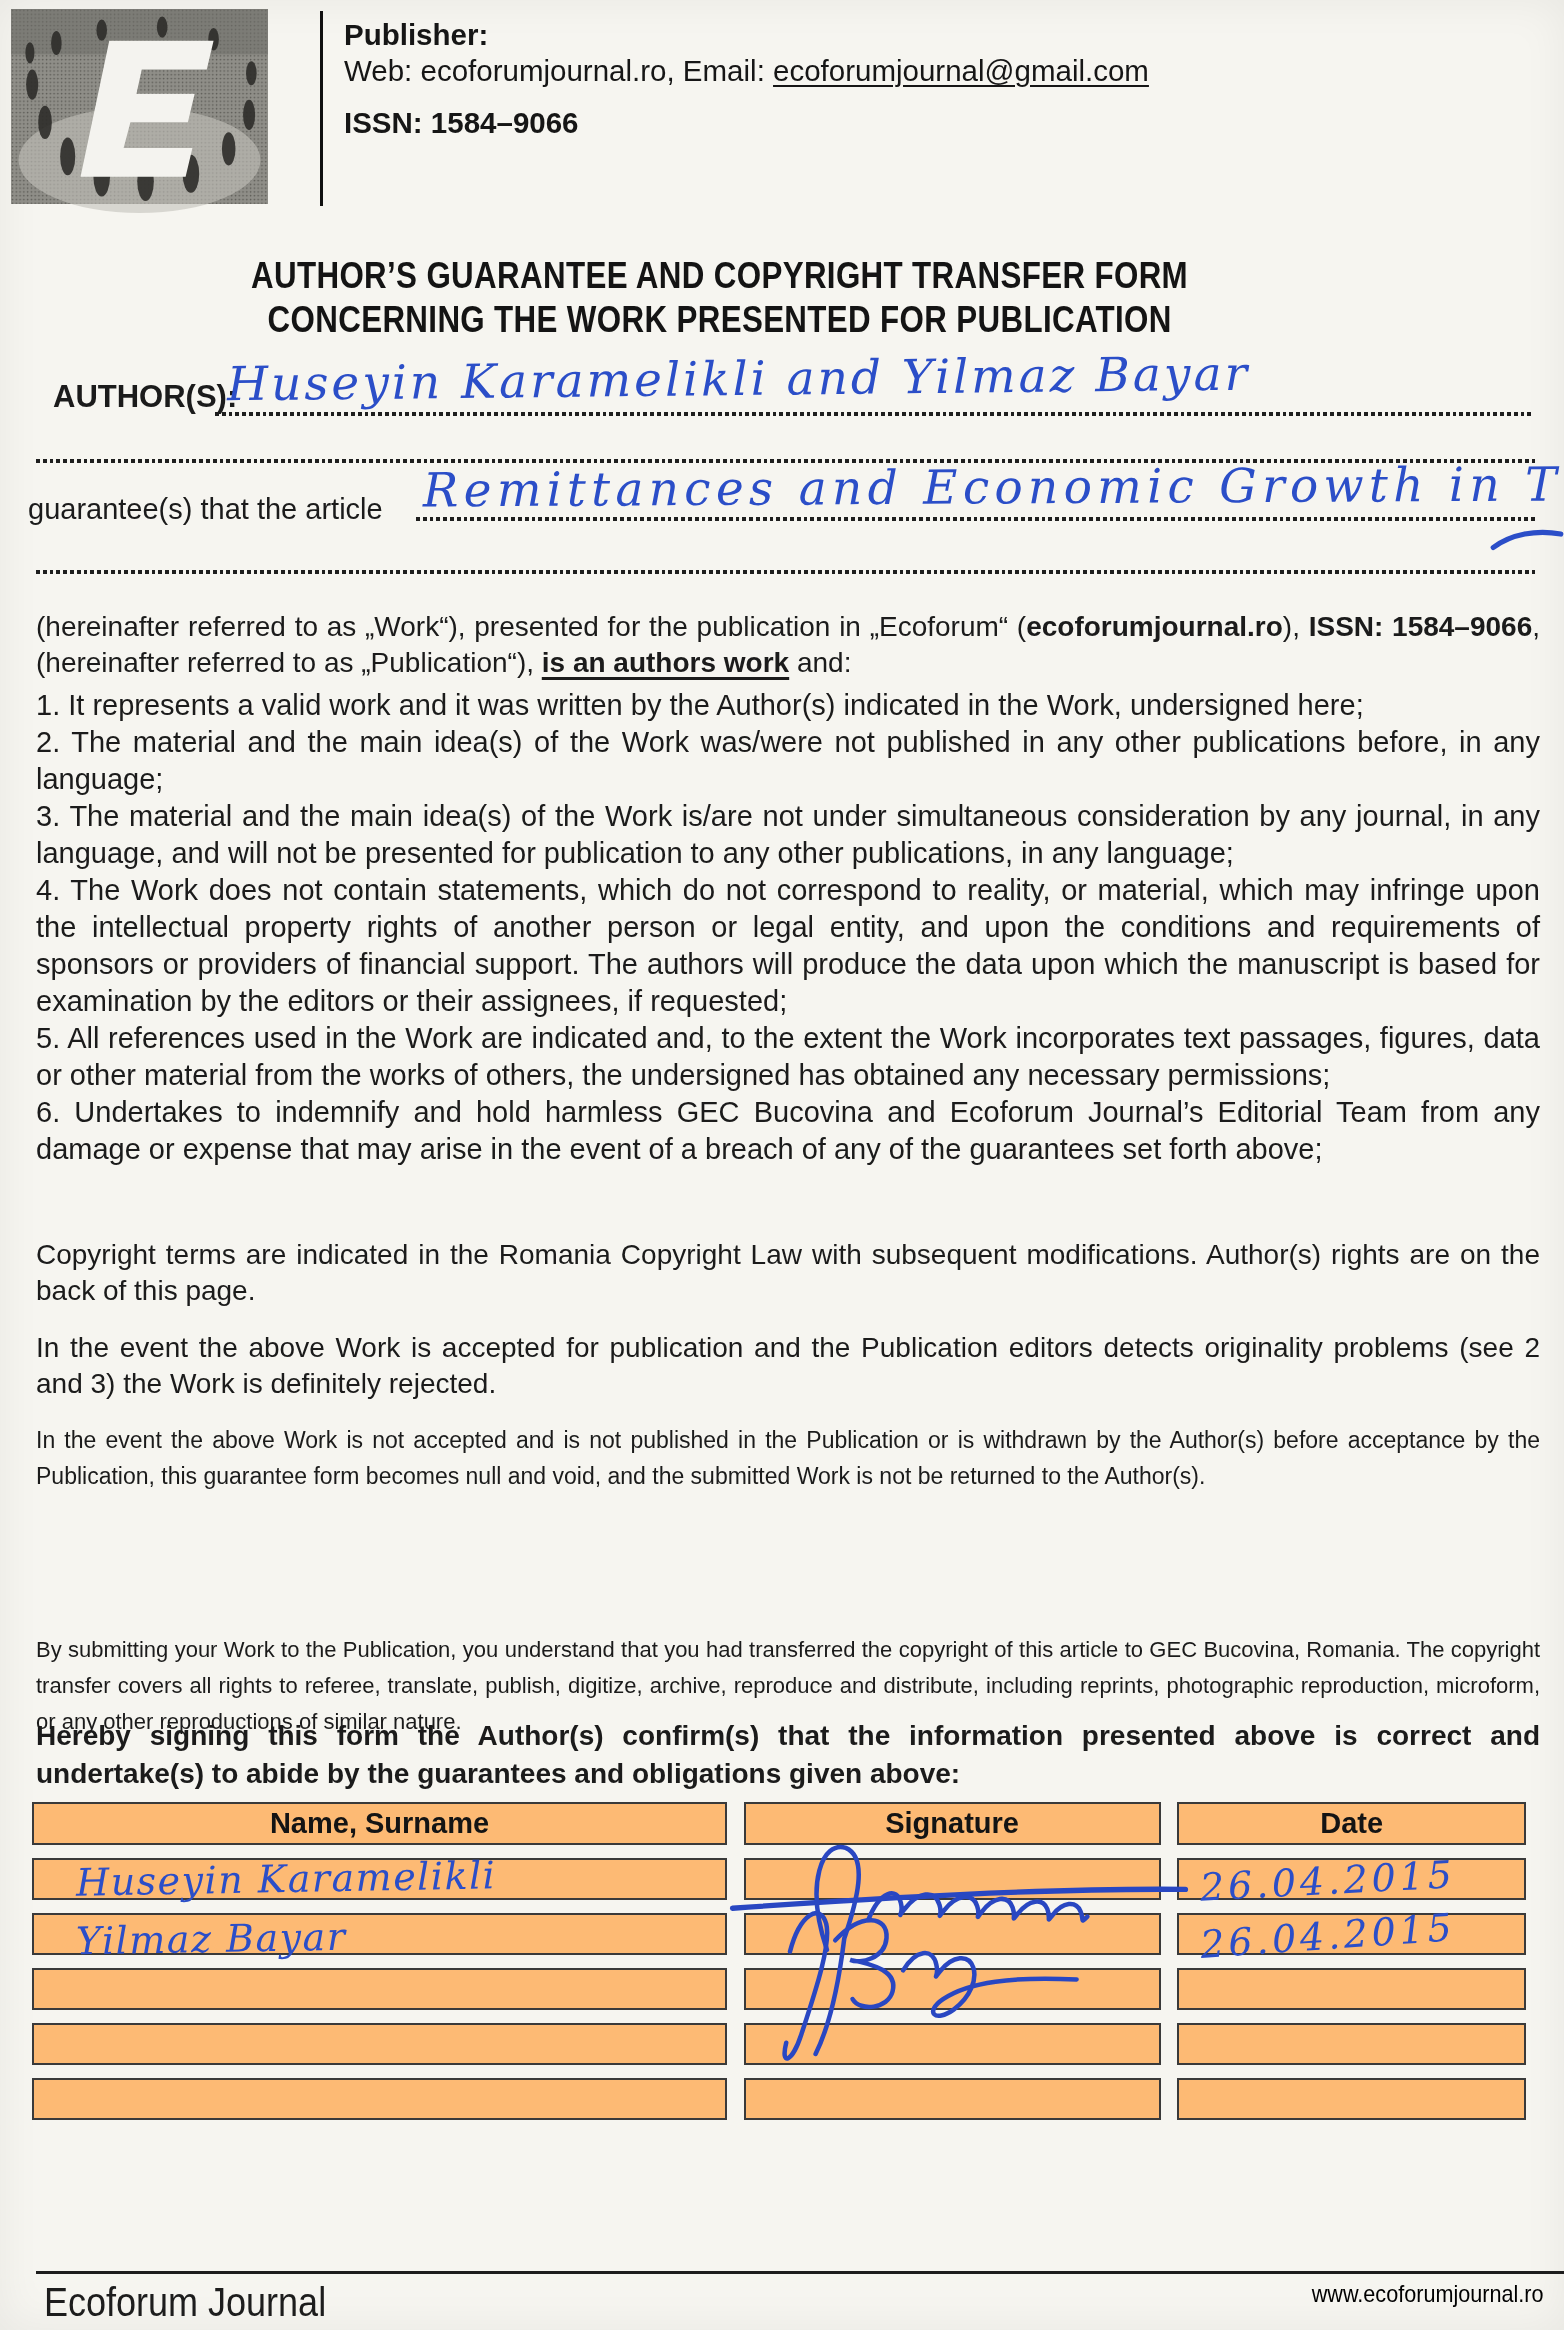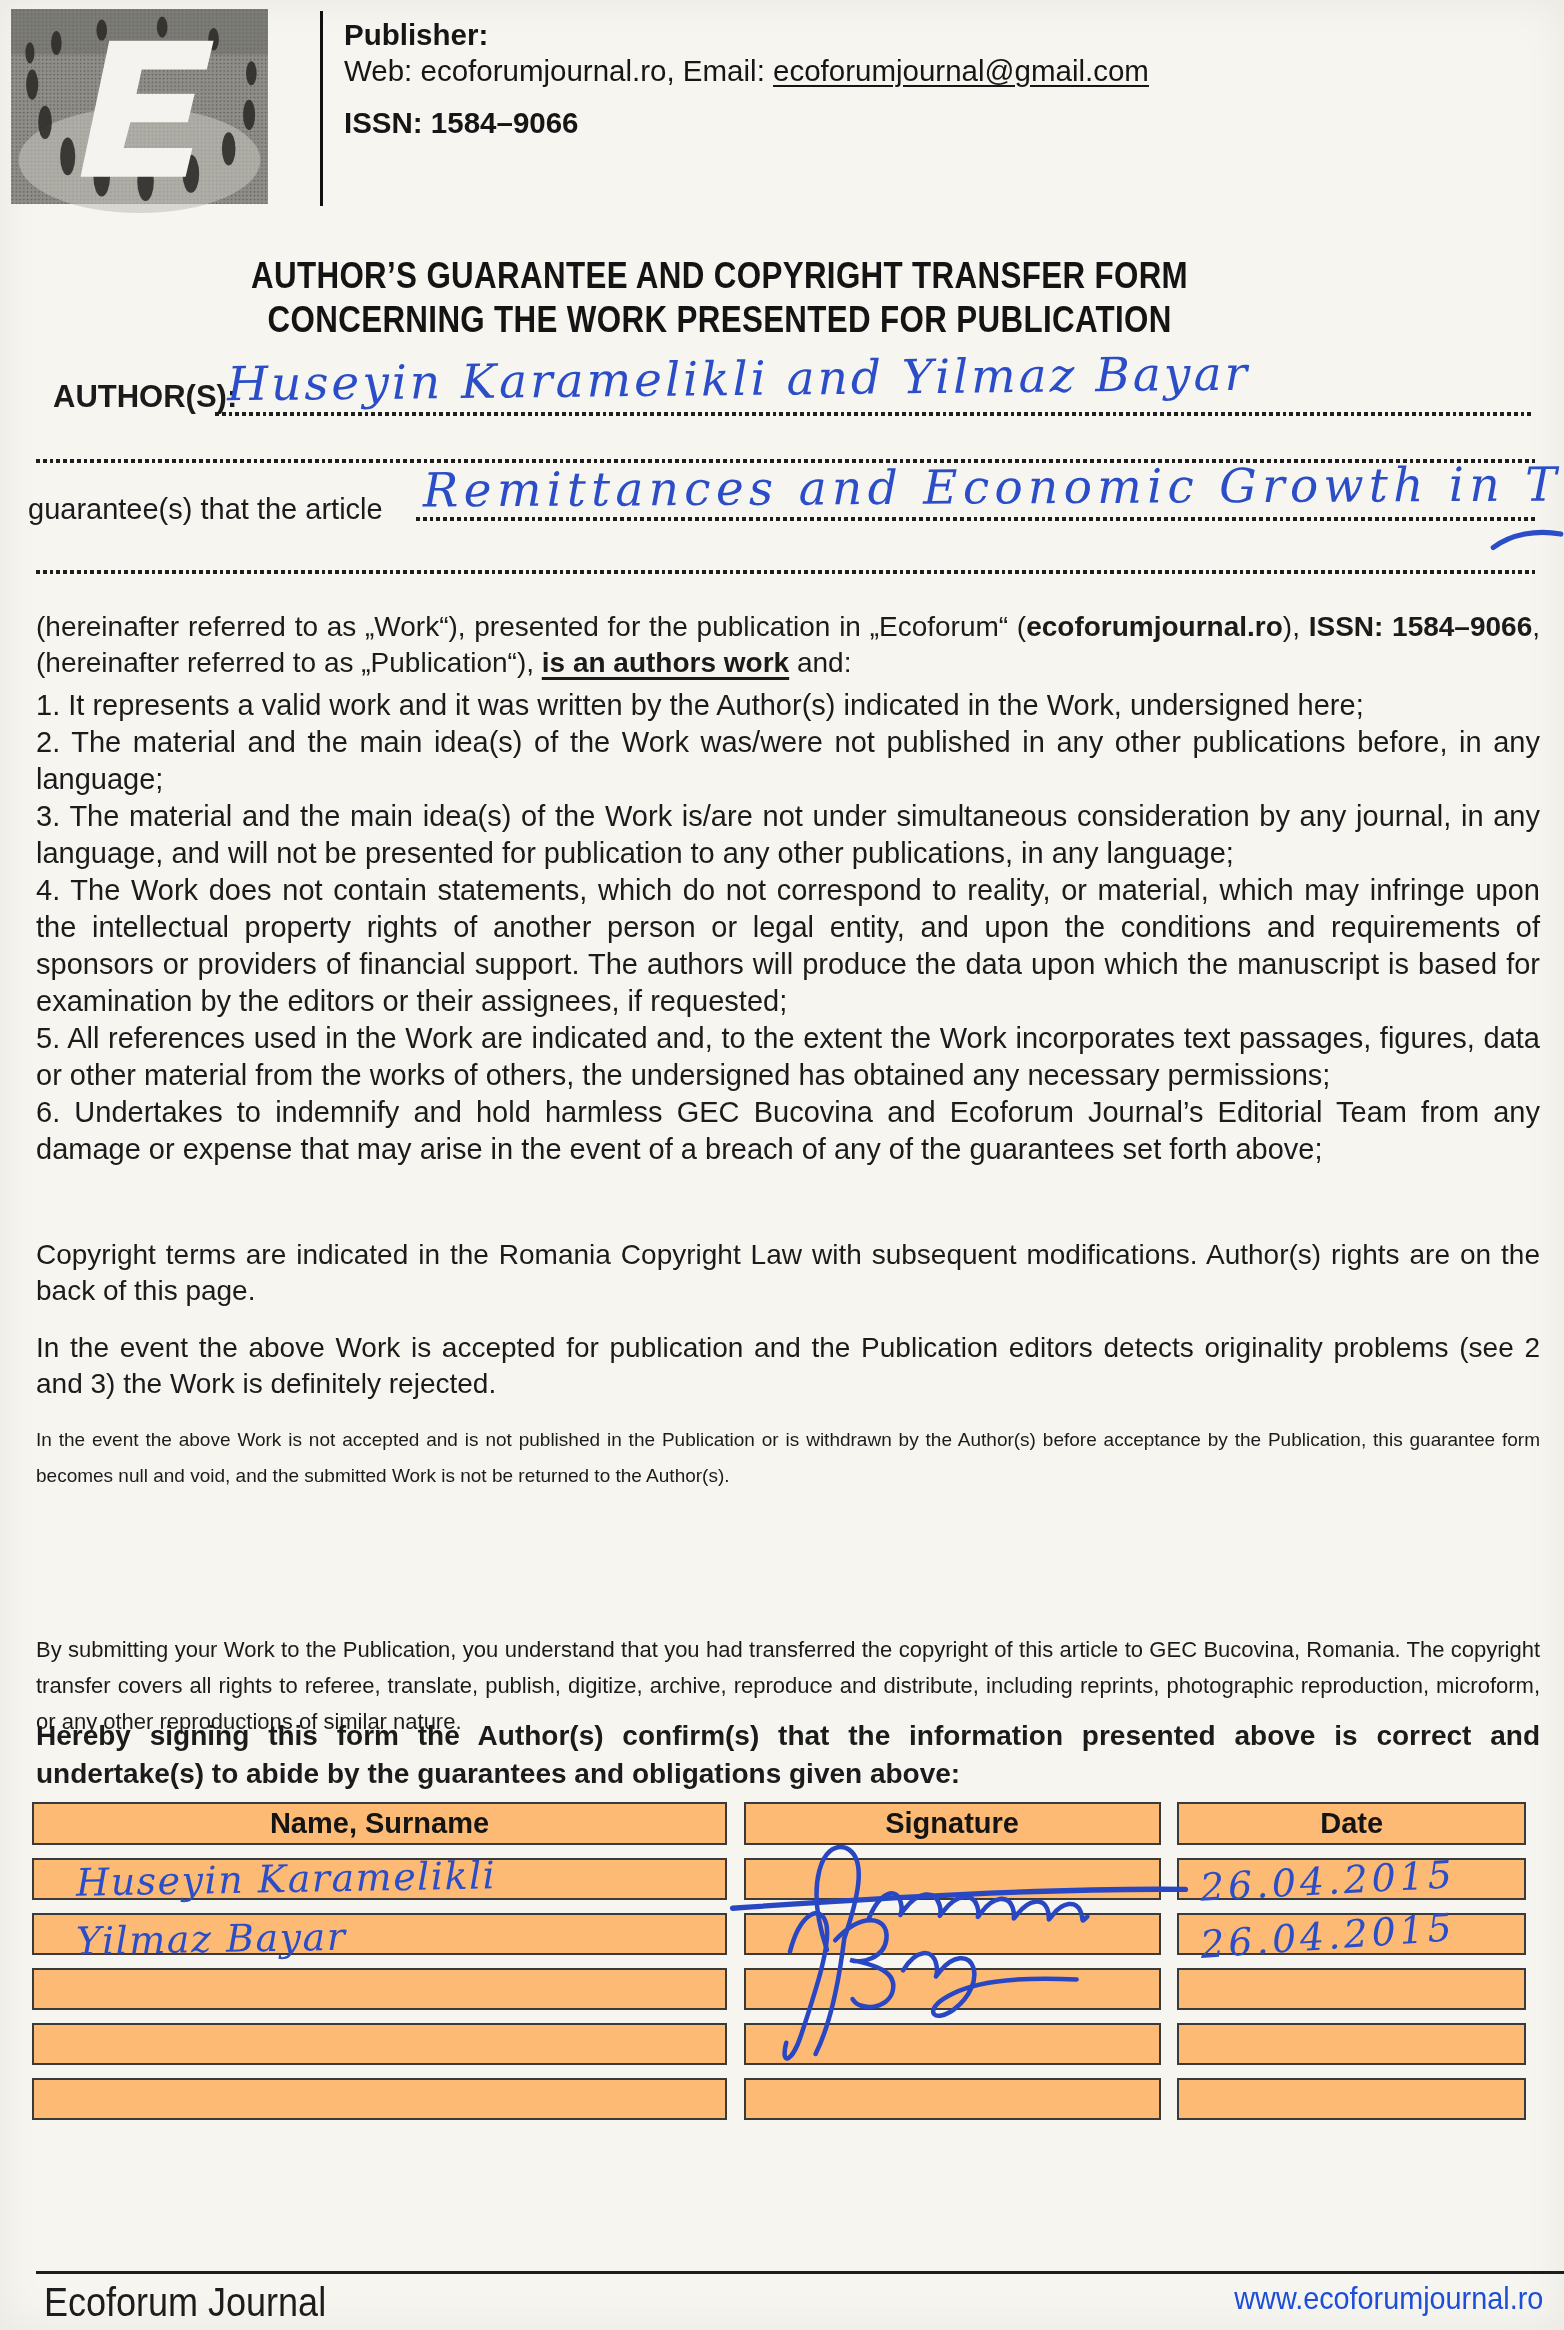--- a/index.html
+++ b/index.html
@@ -33,38 +33,38 @@
   .guarantee-label{left:28px;top:493px;font-size:29px;}
   .guarantee-dots{left:416px;top:517px;width:1122px;}
   .article-hw{left:423px;top:459px;font-size:47px;letter-spacing:5.3px;transform:rotate(-.3deg);}
   .rule3{left:36px;top:570px;width:1499px;}
   
   .para{left:36px;width:1504px;font-size:28px;line-height:36px;text-align:justify;}
   .intro-para{top:609px;}
   .list-block{left:36px;top:687px;width:1504px;font-size:29px;line-height:37px;text-align:justify;}
   .copyright-para{top:1237px;}
   .accepted-para{top:1330px;}
-  .notaccepted-para{top:1422px;font-size:19px;line-height:36px;}
+  .notaccepted-para{top:1422px;font-size:23px;line-height:36px;}
   .bysubmitting-para{top:1632px;font-size:22px;line-height:36px;}
   .hereby-para{top:1717px;font-weight:bold;line-height:38px;}
   .b{font-weight:bold;}
   .u{text-decoration:underline;text-decoration-thickness:3px;text-underline-offset:5.3px;}
   
   .sig-table{left:32px;top:1802px;display:grid;grid-template-columns:695px 417px 349px;column-gap:16.6px;row-gap:13px;}
   .cell{border:2.3px solid #3a3a3a;background:#fdba74;position:relative;}
   .cell.head{height:39px;display:flex;align-items:center;justify-content:center;font-weight:bold;font-size:29px;color:#141414;}
   .cell.data{height:38px;}
   .name-hw{position:absolute;left:42px;top:-3px;font-size:38px;letter-spacing:1.5px;transform:rotate(-1deg);}
   .date-hw{position:absolute;left:21px;top:-1.5px;font-size:38px;letter-spacing:3.8px;transform:rotate(-3deg);}
   .sig-svg{overflow:visible;}
   
   .footer-rule{left:36px;top:2271px;width:1528px;height:3px;background:#1d1d1d;}
   .footer-journal{left:44px;top:2280px;font-size:40px;color:#1d1d1d;}
   .footer-journal>span,.footer-site>span{display:inline-block;transform:scaleX(.9);transform-origin:left center;white-space:nowrap;}
-  .footer-site{right:21px;top:2280px;font-size:32px;color:#1d4ed8;}
+  .footer-site{right:21px;top:2280px;font-size:24px;color:#000000;}
   .footer-site>span{transform-origin:right center;}
 </style>
 </head>
 <body>
 
 <div class="page">
 
   <div class="abs logo-box">
     <svg class="sig-svg" width="257" height="195" viewBox="0 0 340 258">
       <defs>

